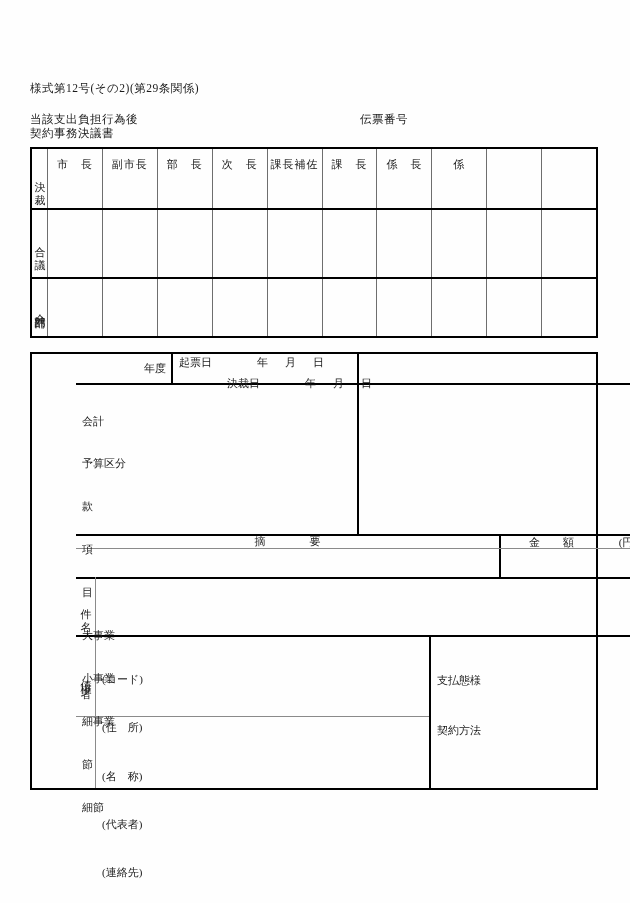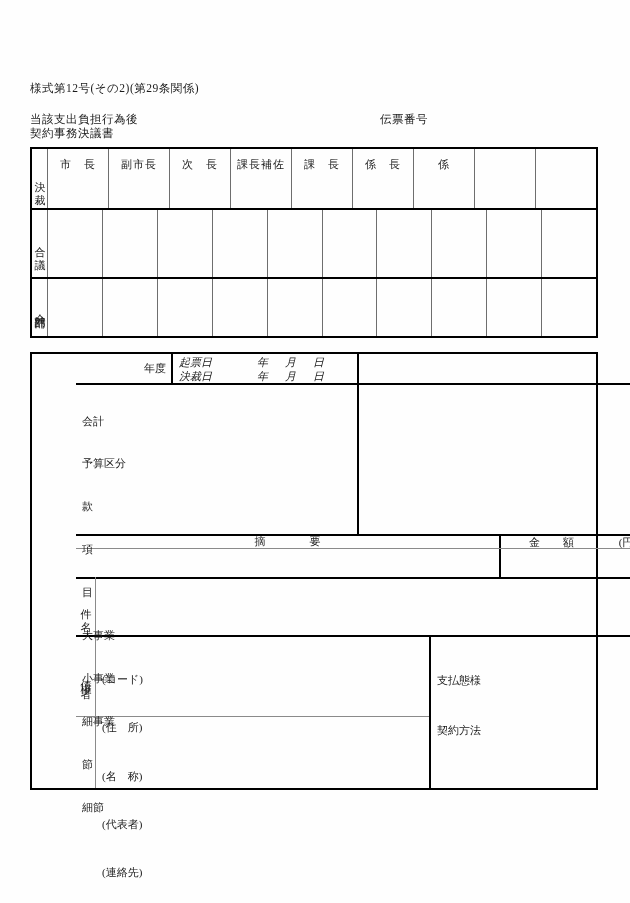--- a/index.html
+++ b/index.html
@@ -40,21 +40,21 @@
   .vt-tight{letter-spacing:1.5px;padding-top:1px;}
 
   
   .table2{position:absolute;left:30px;top:352px;width:568px;height:438px;
           border:2px solid #000;box-sizing:border-box;padding-left:44px;}
   .t2-inner{position:relative;width:564px;height:434px;}
 
   .year-cell{position:absolute;left:0;top:0;width:95px;height:29px;
              display:flex;align-items:center;justify-content:flex-end;
              padding-right:5px;box-sizing:border-box;font-size:11px;}
-  .date-line{position:absolute;left:103px;height:14px;width:175px;font-size:11px;font-style:italic;}
+  .date-line{position:absolute;left:103px;height:14px;width:175px;font-size:11px;}
   .date-line span{position:absolute;top:0;white-space:pre;}
   .dl-label{left:0;}
   .dl-year{left:78px;}
   .dl-month{left:106px;}
   .dl-day{left:134px;}
 
   .list{position:absolute;font-size:11px;white-space:pre;}
   .budget-list{left:6px;top:31px;line-height:14.3px;}
   .amount-list{left:289px;top:31px;line-height:14.3px;}
   .creditor-list{left:26px;top:285px;line-height:16.1px;}
@@ -75,32 +75,35 @@
                   display:flex;align-items:center;justify-content:center;}
 </style>
 </head>
 <body>
 
 <div class="page">
 
   <div class="abs txt" style="left:30px;top:81px;">様式第12号(その2)(第29条関係)</div>
   <div class="abs txt" style="left:30px;top:112px;">当該支出負担行為後</div>
   <div class="abs txt" style="left:30px;top:126px;">契約事務決議書</div>
-  <div class="abs txt" style="left:380px;top:112px;">伝票番号</div>
+  <div class="abs txt" style="left:360px;top:112px;">伝票番号</div>
 
   <div class="table1">
     <div class="t1-row t1-row-1">
       <div class="t1-label">
         <span class="vtext vt-loose">決裁</span>
       </div>
       <div class="t1-cell">
         <span class="t1-head">市　長</span>
         </div>
       <div class="t1-cell">
         <span class="t1-head">副市長</span>
+        </div>
+      <div class="t1-cell">
+        <span class="t1-head">部　長</span>
         </div>
       <div class="t1-cell">
         <span class="t1-head">次　長</span>
         </div>
       <div class="t1-cell">
         <span class="t1-head">課長補佐</span>
         </div>
       <div class="t1-cell">
         <span class="t1-head">課　長</span>
         </div>
@@ -168,21 +171,21 @@
 
       <div class="year-cell">
         <span>年度</span>
       </div>
       <div class="date-line" style="top:1px;">
         <span class="dl-label">起票日</span>
         <span class="dl-year">年</span>
         <span class="dl-month">月</span>
         <span class="dl-day">日</span>
       </div>
-      <div class="date-line" style="top:15px;">
+      <div class="date-line" style="top:22px;margin-left:48px;">
         <span class="dl-label">決裁日</span>
         <span class="dl-year">年</span>
         <span class="dl-month">月</span>
         <span class="dl-day">日</span>
       </div>
 
       <div class="list budget-list">
         <div>会計</div>
         <div>予算区分</div>
         <div>款</div>

